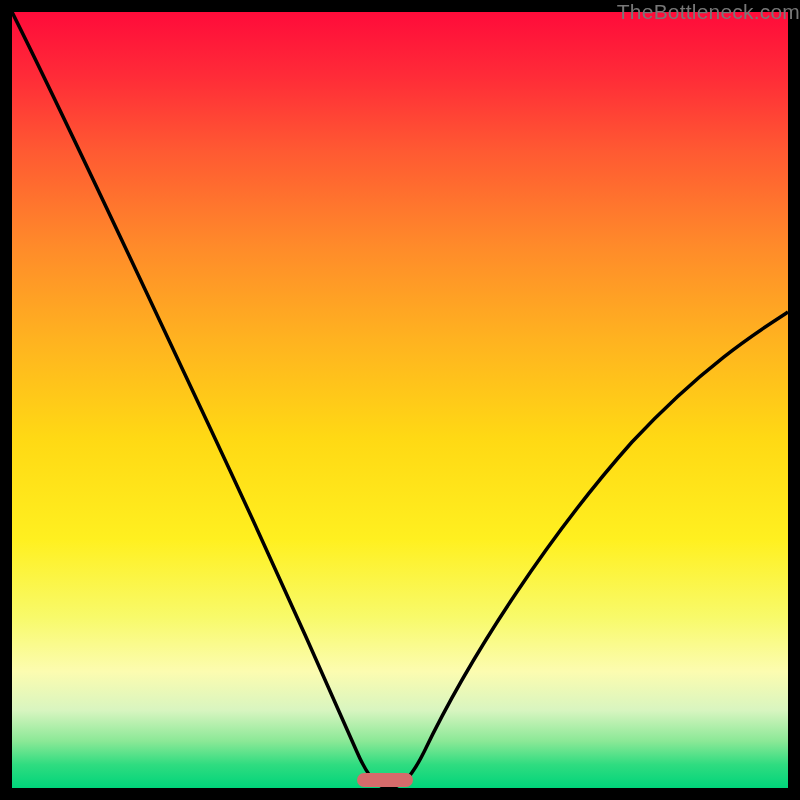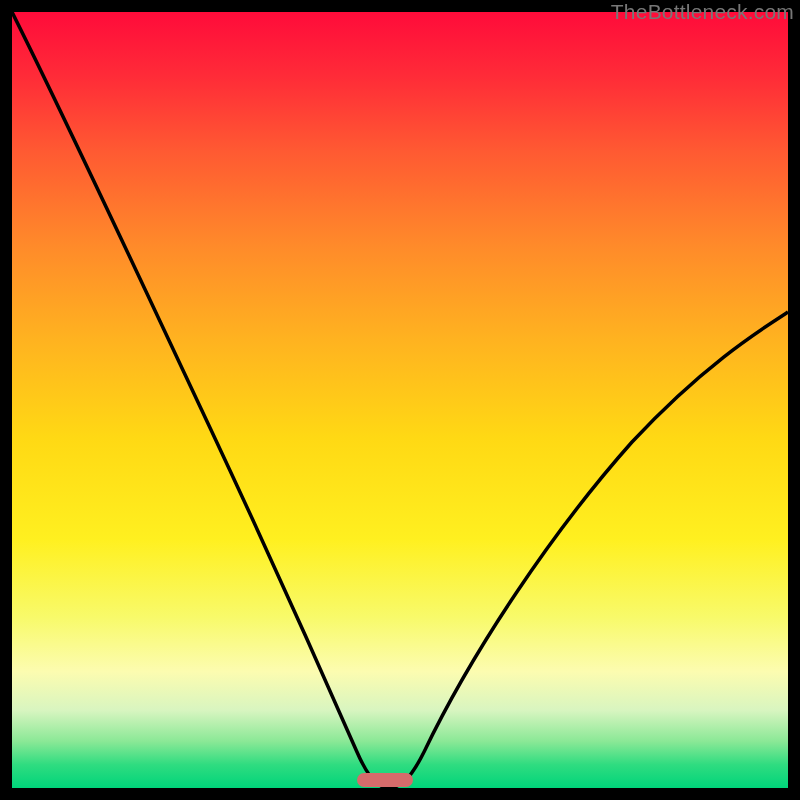--- a/index.html
+++ b/index.html
@@ -30,21 +30,21 @@
       #fcfcb0 85%,
       #d8f5c0 90%,
       #8ae896 94%,
       #2fdc80 97%,
       #00d47a 100%
     );
   }
   .attribution {
     position: absolute;
     top: 0px;
-    right: 6px;
+    right: 0;
     color: #777;
     font-size: 21px;
     font-weight: 500;
     letter-spacing: 0.2px;
   }
   svg.curve {
     position: absolute;
     left: 0; top: 0;
     width: 100%; height: 100%;
   }

